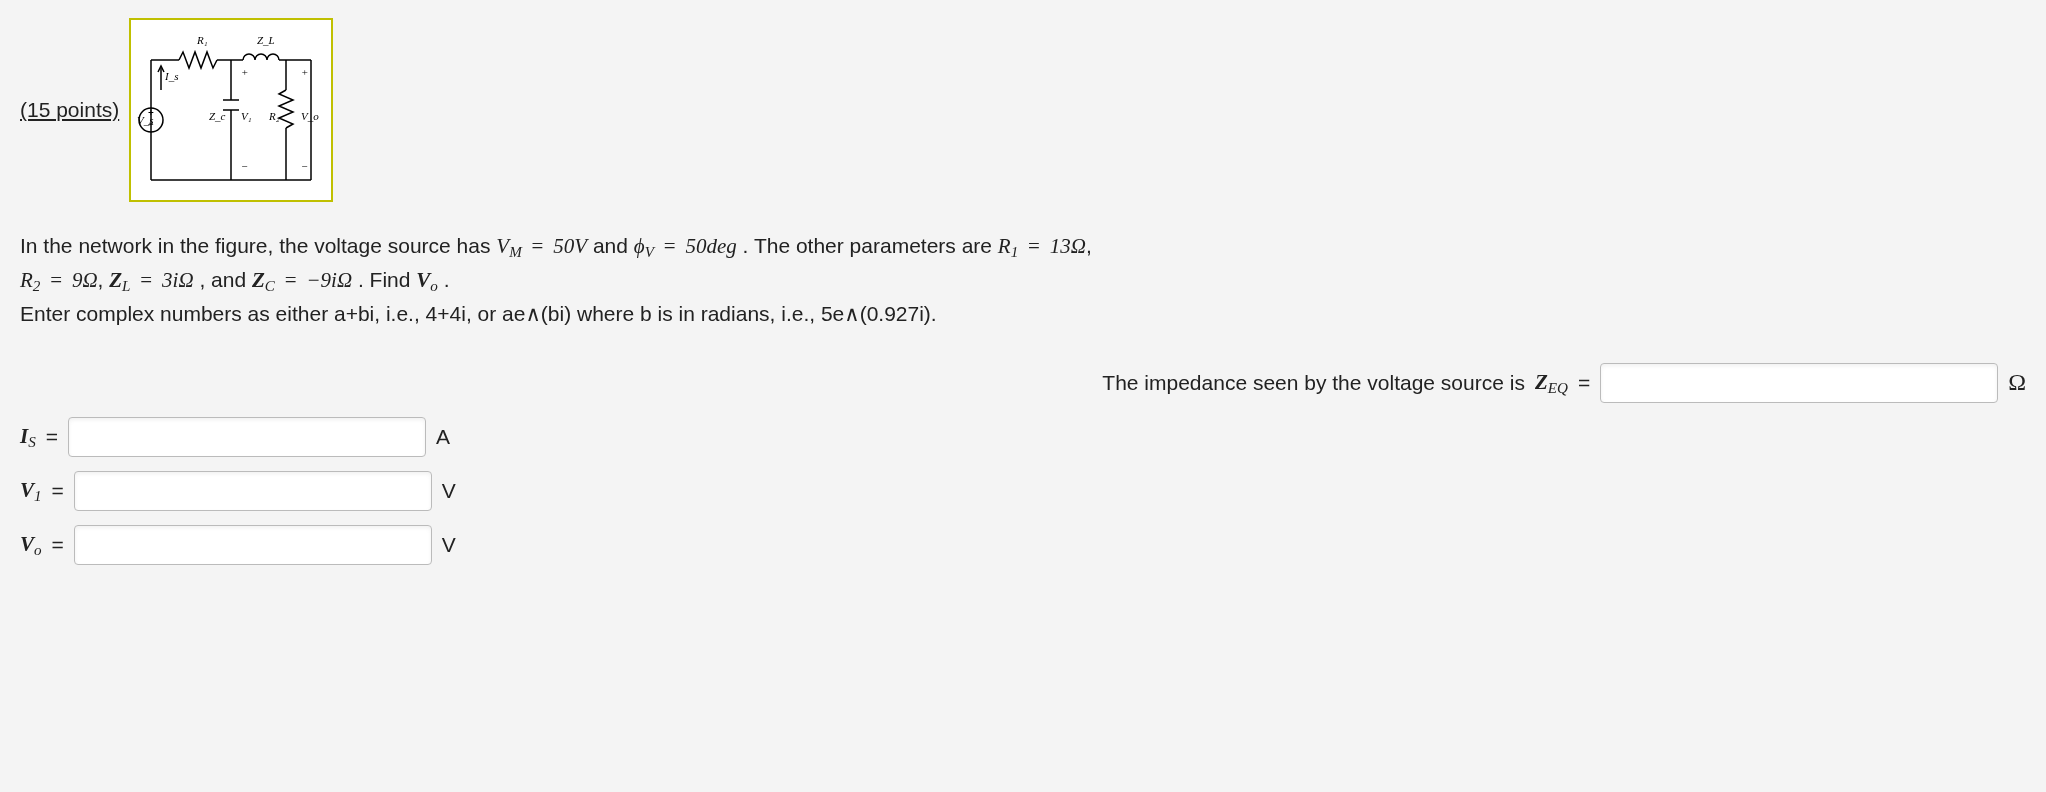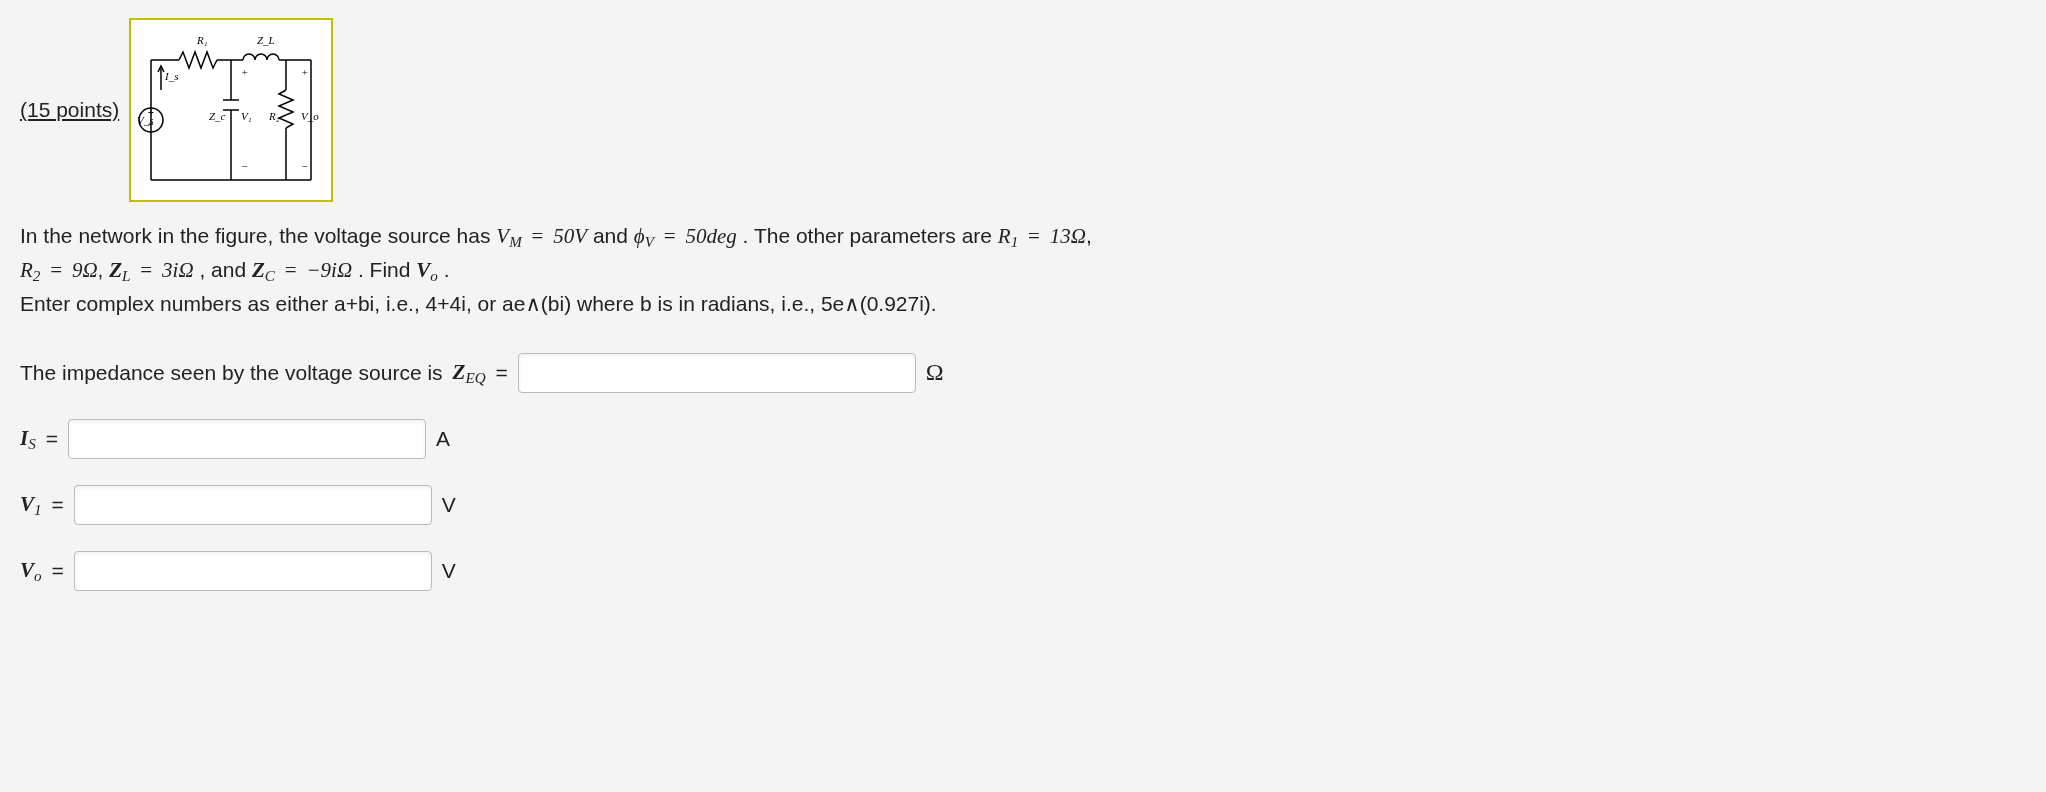--- a/index.html
+++ b/index.html
@@ -31,39 +31,39 @@
     position: relative;
   }
   .fig-box svg { display: block; }
   .fig-label {
     font-family: "Times New Roman", Times, serif;
     font-size: 11px;
     font-style: italic;
     fill: #000;
   }
   .prose {
-    margin-top: 18px;
+    margin-top: 28px;
     line-height: 1.55;
   }
   .mvar {
     font-family: "Times New Roman", Times, serif;
     font-style: italic;
   }
   .mvar .sub {
     font-size: 0.72em;
     vertical-align: -0.25em;
     font-style: italic;
   }
   .mvar b { font-style: italic; font-weight: bold; }
   .op { font-style: normal; padding: 0 4px; }
   .row {
     display: flex;
     align-items: center;
     gap: 10px;
-    margin-top: 26px;
+    margin-top: 14px;
   }
   input[type="text"] {
     font-size: 20px;
     padding: 6px 8px;
     border: 1px solid #bbb;
     border-radius: 4px;
     background: #fff;
     box-shadow: inset 0 2px 4px rgba(0,0,0,0.06);
   }
   .in-wide  { width: 380px; height: 26px; }
@@ -162,21 +162,21 @@
     <span class="mvar"><b>Z</b><span class="sub">C</span></span>
     <span class="mvar op">=</span>
     <span class="mvar">−9iΩ</span>
     <span>. Find </span>
     <span class="mvar"><b>V</b><span class="sub">o</span></span>
     <span>.</span>
     <br>
     <span>Enter complex numbers as either a+bi, i.e., 4+4i, or ae∧(bi) where b is in radians, i.e., 5e∧(0.927i).</span>
   </div>
 
-  <div class="row" style="margin-top:32px;">
+  <div class="row" style="margin-top:32px;justify-content:flex-end;">
     <span>The impedance seen by the voltage source is </span>
     <span class="mvar"><b>Z</b><span class="sub">EQ</span></span>
     <span>=</span>
     <input type="text" class="in-wide" value="" style="">
     <span class="omega">Ω</span>
   </div>
 
   <div class="row">
     <span class="mvar"><b>I</b><span class="sub">S</span></span>
     <span>=</span>

